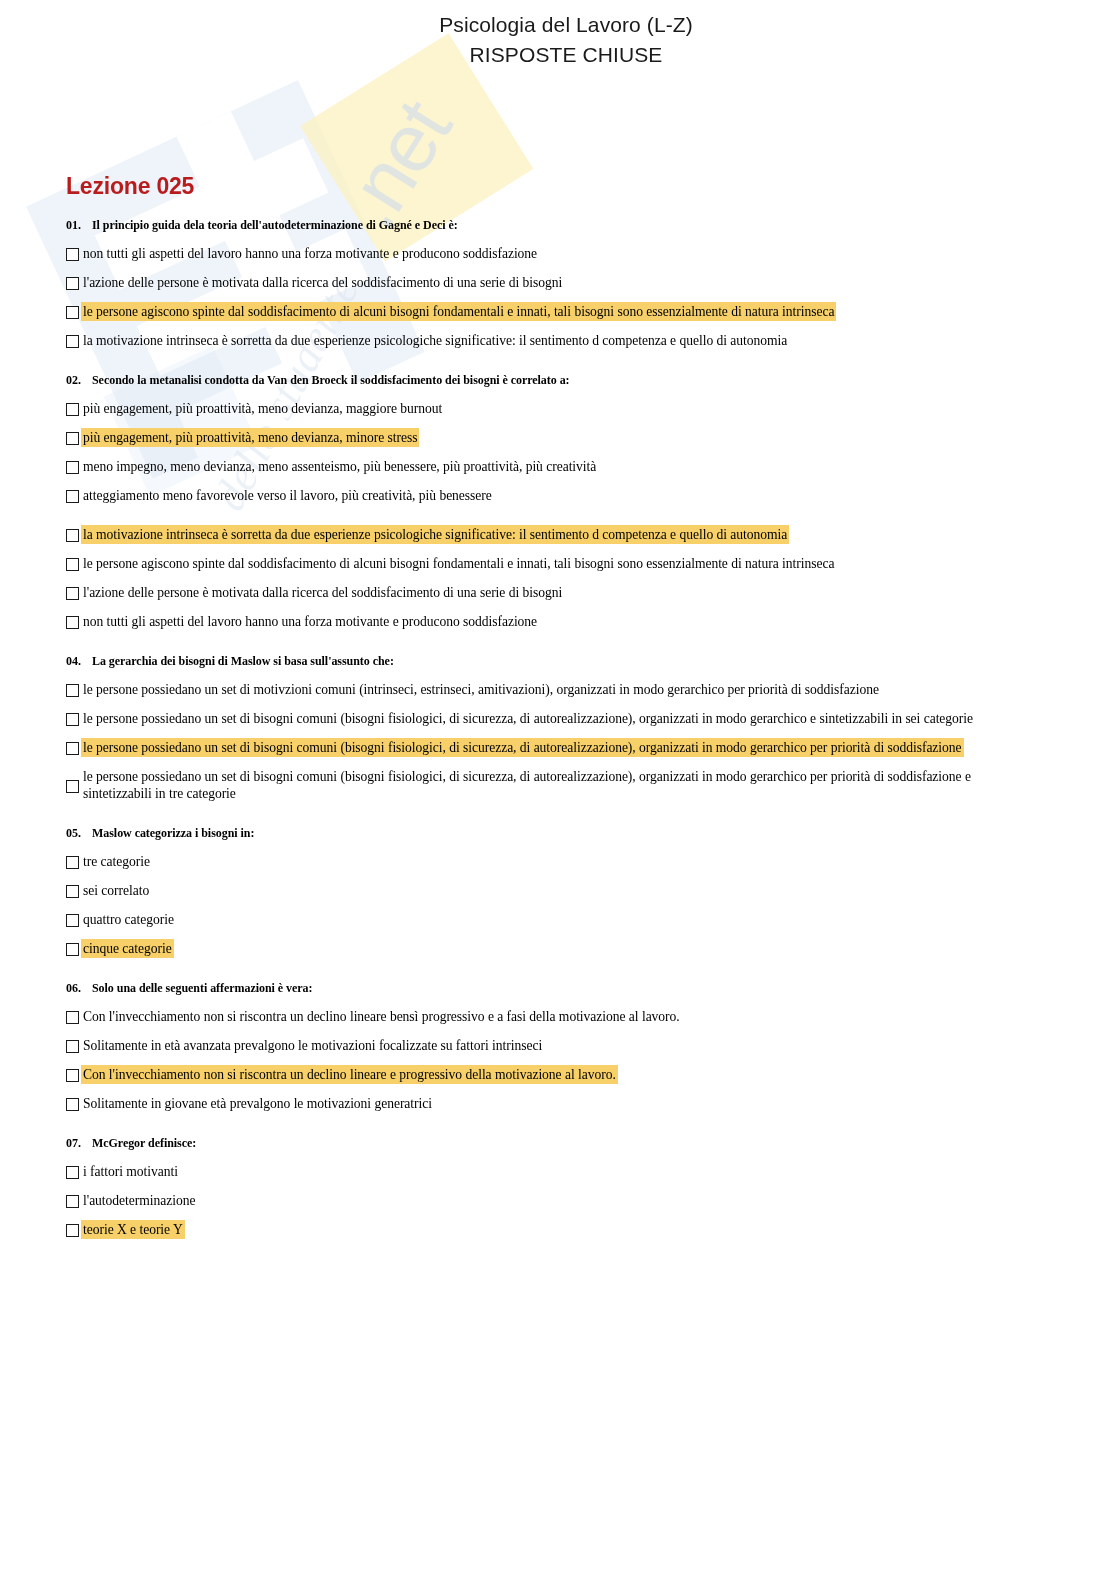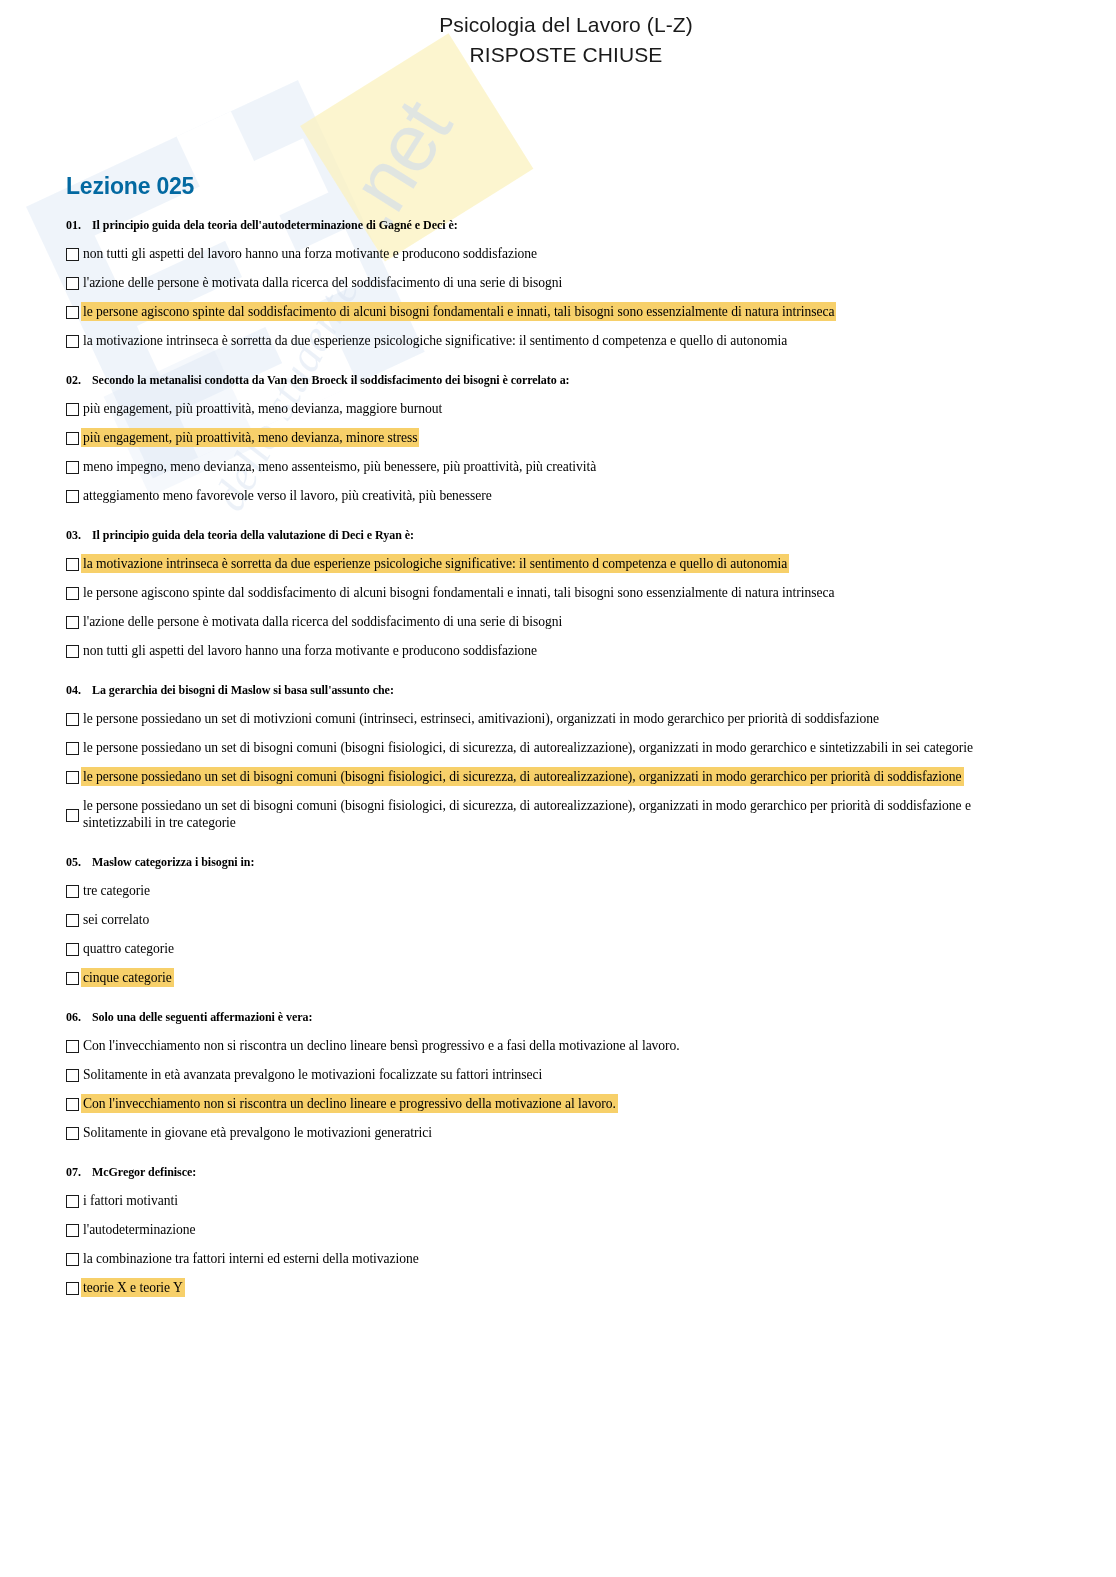--- a/index.html
+++ b/index.html
@@ -54,21 +54,21 @@
     z-index: 2;
   }
 
   .lesson-title {
     font-family: "Liberation Sans", "DejaVu Sans", sans-serif;
     font-weight: bold;
     font-size: 23px;
     line-height: 28px;
     letter-spacing: -0.2px;
     margin: 0 0 16px 0;
-    color: #0369a1;
+    color: #b91c1c;
   }
 
   .question-block {
     margin-bottom: 22px;
   }
   .question-block:last-child { margin-bottom: 8px; }
 
   .q-title {
     font-family: "Liberation Serif", "DejaVu Serif", serif;
     font-weight: bold;
@@ -177,21 +177,20 @@
         <div class="option-row">
           <span class="checkbox"></span>
           <span class="option-text">meno impegno, meno devianza, meno assenteismo, più benessere, più proattività, più creatività</span>
         </div>
         <div class="option-row">
           <span class="checkbox"></span>
           <span class="option-text">atteggiamento meno favorevole verso il lavoro, più creatività, più benessere</span>
         </div>
       </div>
       <div class="question-block">
-        <div class="q-title"><span class="q-num">03.</span><span>Il principio guida dela teoria della valutazione di Deci e Ryan è:</span></div>
         <div class="option-row hl">
           <span class="checkbox"></span>
           <span class="option-text">la motivazione intrinseca è sorretta da due esperienze psicologiche significative: il sentimento d competenza e quello di autonomia</span>
         </div>
         <div class="option-row">
           <span class="checkbox"></span>
           <span class="option-text">le persone agiscono spinte dal soddisfacimento di alcuni bisogni fondamentali e innati, tali bisogni sono essenzialmente di natura intrinseca</span>
         </div>
         <div class="option-row">
           <span class="checkbox"></span>
@@ -261,24 +260,20 @@
       </div>
       <div class="question-block">
         <div class="q-title"><span class="q-num">07.</span><span>McGregor definisce:</span></div>
         <div class="option-row">
           <span class="checkbox"></span>
           <span class="option-text">i fattori motivanti</span>
         </div>
         <div class="option-row">
           <span class="checkbox"></span>
           <span class="option-text">l'autodeterminazione</span>
-        </div>
-        <div class="option-row">
-          <span class="checkbox"></span>
-          <span class="option-text">la combinazione tra fattori interni ed esterni della motivazione</span>
         </div>
         <div class="option-row hl">
           <span class="checkbox"></span>
           <span class="option-text">teorie X e teorie Y</span>
         </div>
       </div>
     </div>
 </div>
 
 </body></html>

